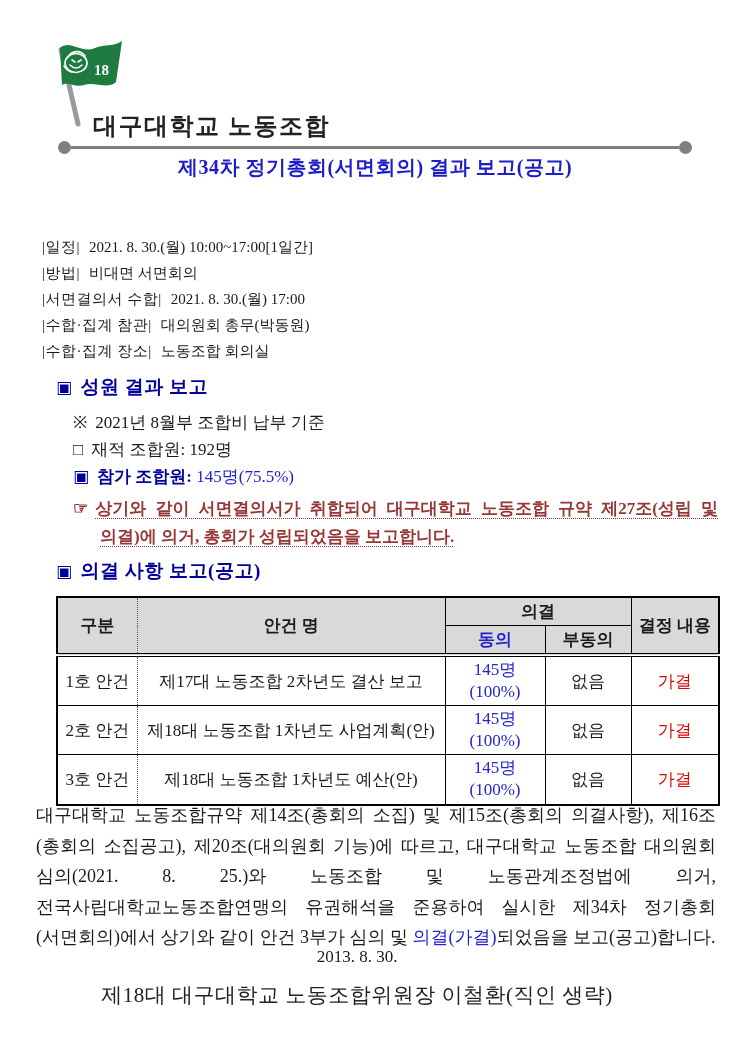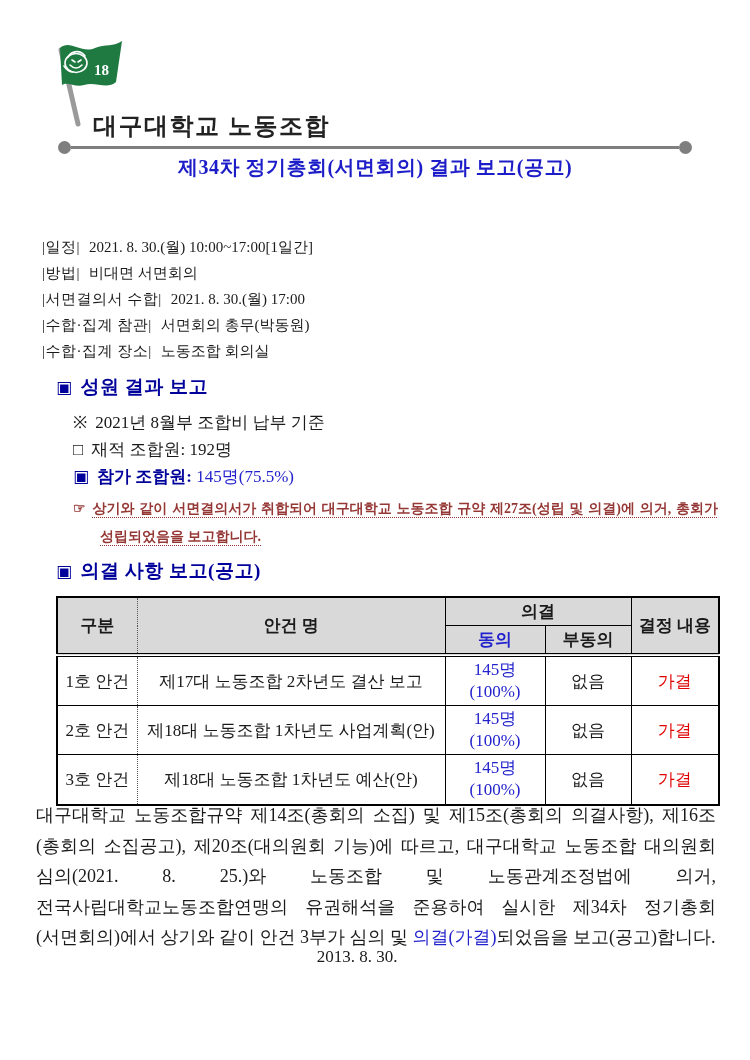--- a/index.html
+++ b/index.html
@@ -41,21 +41,21 @@
   .section-2 { top:558px; }
   .section-header { font-size:19px; font-weight:bold; color:#00009b; letter-spacing:0.5px; }
   .section-header .bullet { margin-right:8px; font-size:17px; }
   .sub-items { margin-top:9px; padding-left:17px; font-size:17px; }
   .sub-line { line-height:27px; }
   .sub-line .bullet { margin-right:8px; }
   .navy-bold { color:#00009b; font-weight:bold; }
   .blue-val { color:#2323cd; }
   .note {
     margin-top:5px; padding-left:27px; text-indent:-27px;
-    font-size:14px; font-weight:bold; line-height:28px;
+    font-size:17px; font-weight:bold; line-height:28px;
     color:#953735; text-align:justify; word-break:keep-all;
   }
   .note .note-text {
     text-decoration:underline; text-decoration-style:dotted;
     text-decoration-thickness:1px; text-underline-offset:4px;
   }
   .note .note-icon { margin-right:7px; text-decoration:none; }
 
   
   .decision-table {
@@ -121,21 +121,21 @@
     <div class="info-line">
       <span class="info-label">|일정|</span><span class="info-value">2021. 8. 30.(월) 10:00~17:00[1일간]</span>
     </div>
     <div class="info-line">
       <span class="info-label">|방법|</span><span class="info-value">비대면 서면회의</span>
     </div>
     <div class="info-line">
       <span class="info-label">|서면결의서 수합|</span><span class="info-value">2021. 8. 30.(월) 17:00</span>
     </div>
     <div class="info-line">
-      <span class="info-label">|수합·집계 참관|</span><span class="info-value">서면회의 총무(박동원)</span>
+      <span class="info-label">|수합·집계 참관|</span><span class="info-value">대의원회 총무(박동원)</span>
     </div>
     <div class="info-line">
       <span class="info-label">|수합·집계 장소|</span><span class="info-value">노동조합 회의실</span>
     </div>
   </div>
 
   <div class="section section-1">
     <div class="section-header">
       <span class="bullet">▣</span><span>성원 결과 보고</span>
     </div>
@@ -215,14 +215,15 @@
         </tr>
       </tbody>
     </table>
   </div>
 
   <div class="closing-para">
     <span>대구대학교 노동조합규약 제14조(총회의 소집) 및 제15조(총회의 의결사항), 제16조(총회의 소집공고), 제20조(대의원회 기능)에 따르고, 대구대학교 노동조합 대의원회 심의(2021. 8. 25.)와 노동조합 및 노동관계조정법에 의거, 전국사립대학교노동조합연맹의 유권해석을 준용하여 실시한 제34차 정기총회(서면회의)에서 상기와 같이 안건 3부가 심의 및 </span><span class="highlight-blue">의결(가결)</span><span>되었음을 보고(공고)합니다.</span>
   </div>
 
   <div class="report-date">2013. 8. 30.</div>
+  <div class="signature">제18대 대구대학교 노동조합위원장 이철환(직인 생략)</div>
 
 </div>
 
 </body></html>

